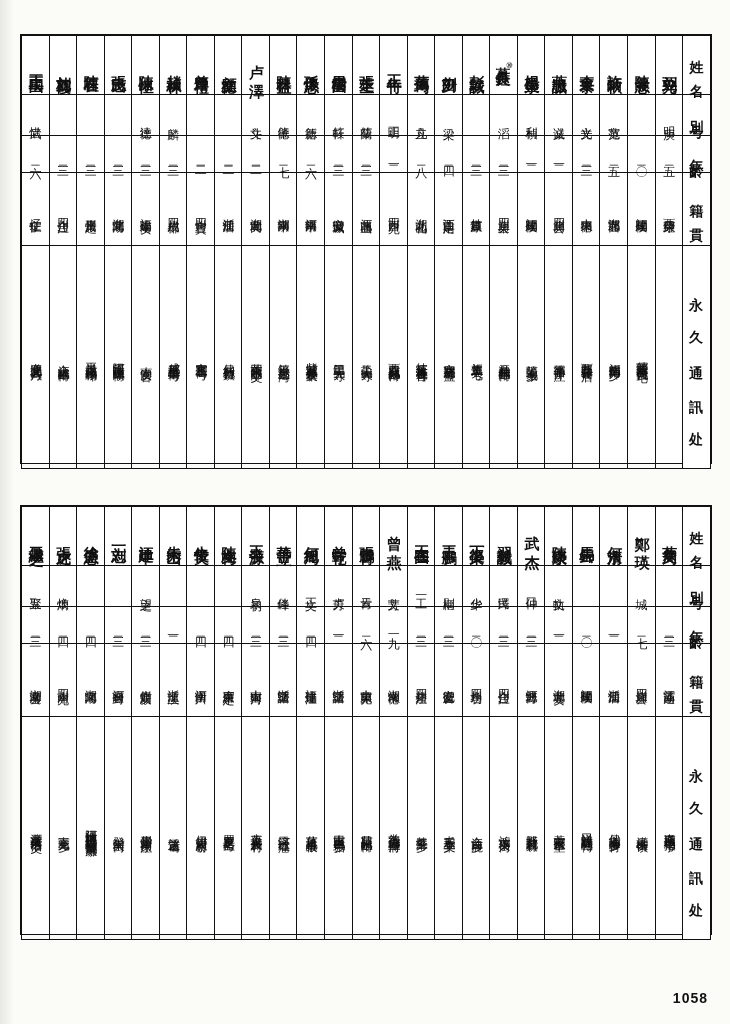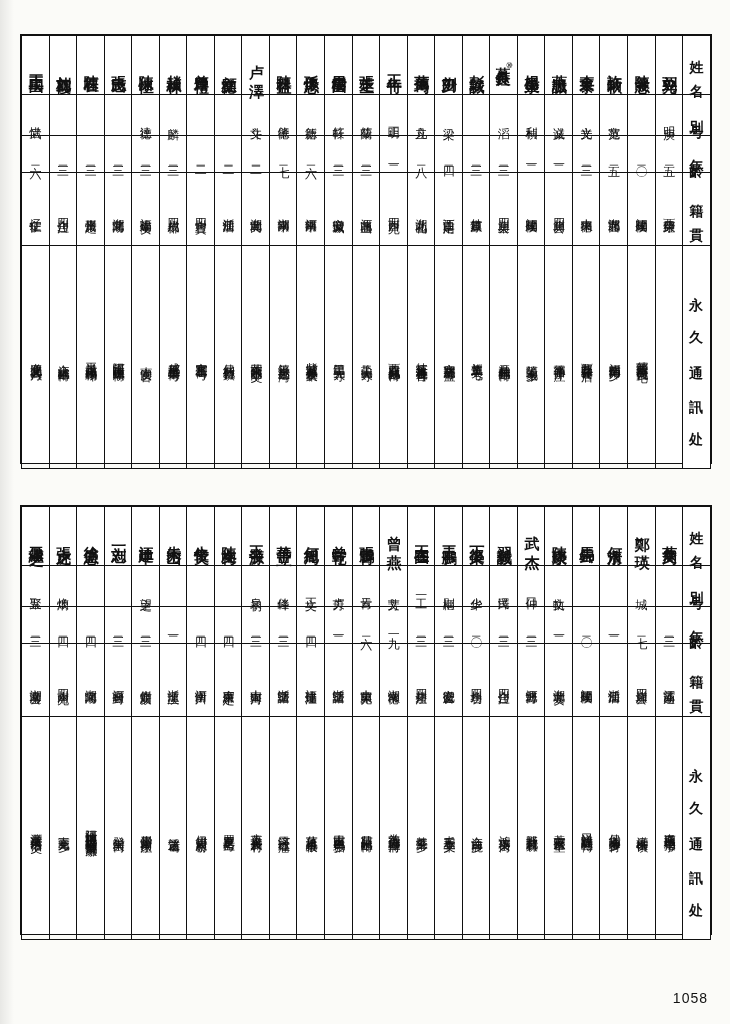--- a/index.html
+++ b/index.html
@@ -90,20 +90,21 @@
     vertical-align: super;
   }
   .pageno {
     position: absolute;
     right: 22px;
     bottom: 18px;
     font-size: 14px;
     font-family: "Liberation Sans", sans-serif;
     letter-spacing: 1px;
     color: #111;
+    font-weight: bold;
   }
   .edge {
     position: absolute;
     left: 0;
     top: 0;
     width: 14px;
     height: 100%;
     background: linear-gradient(90deg, rgba(0,0,0,0.08), rgba(0,0,0,0));
     pointer-events: none;
   }

